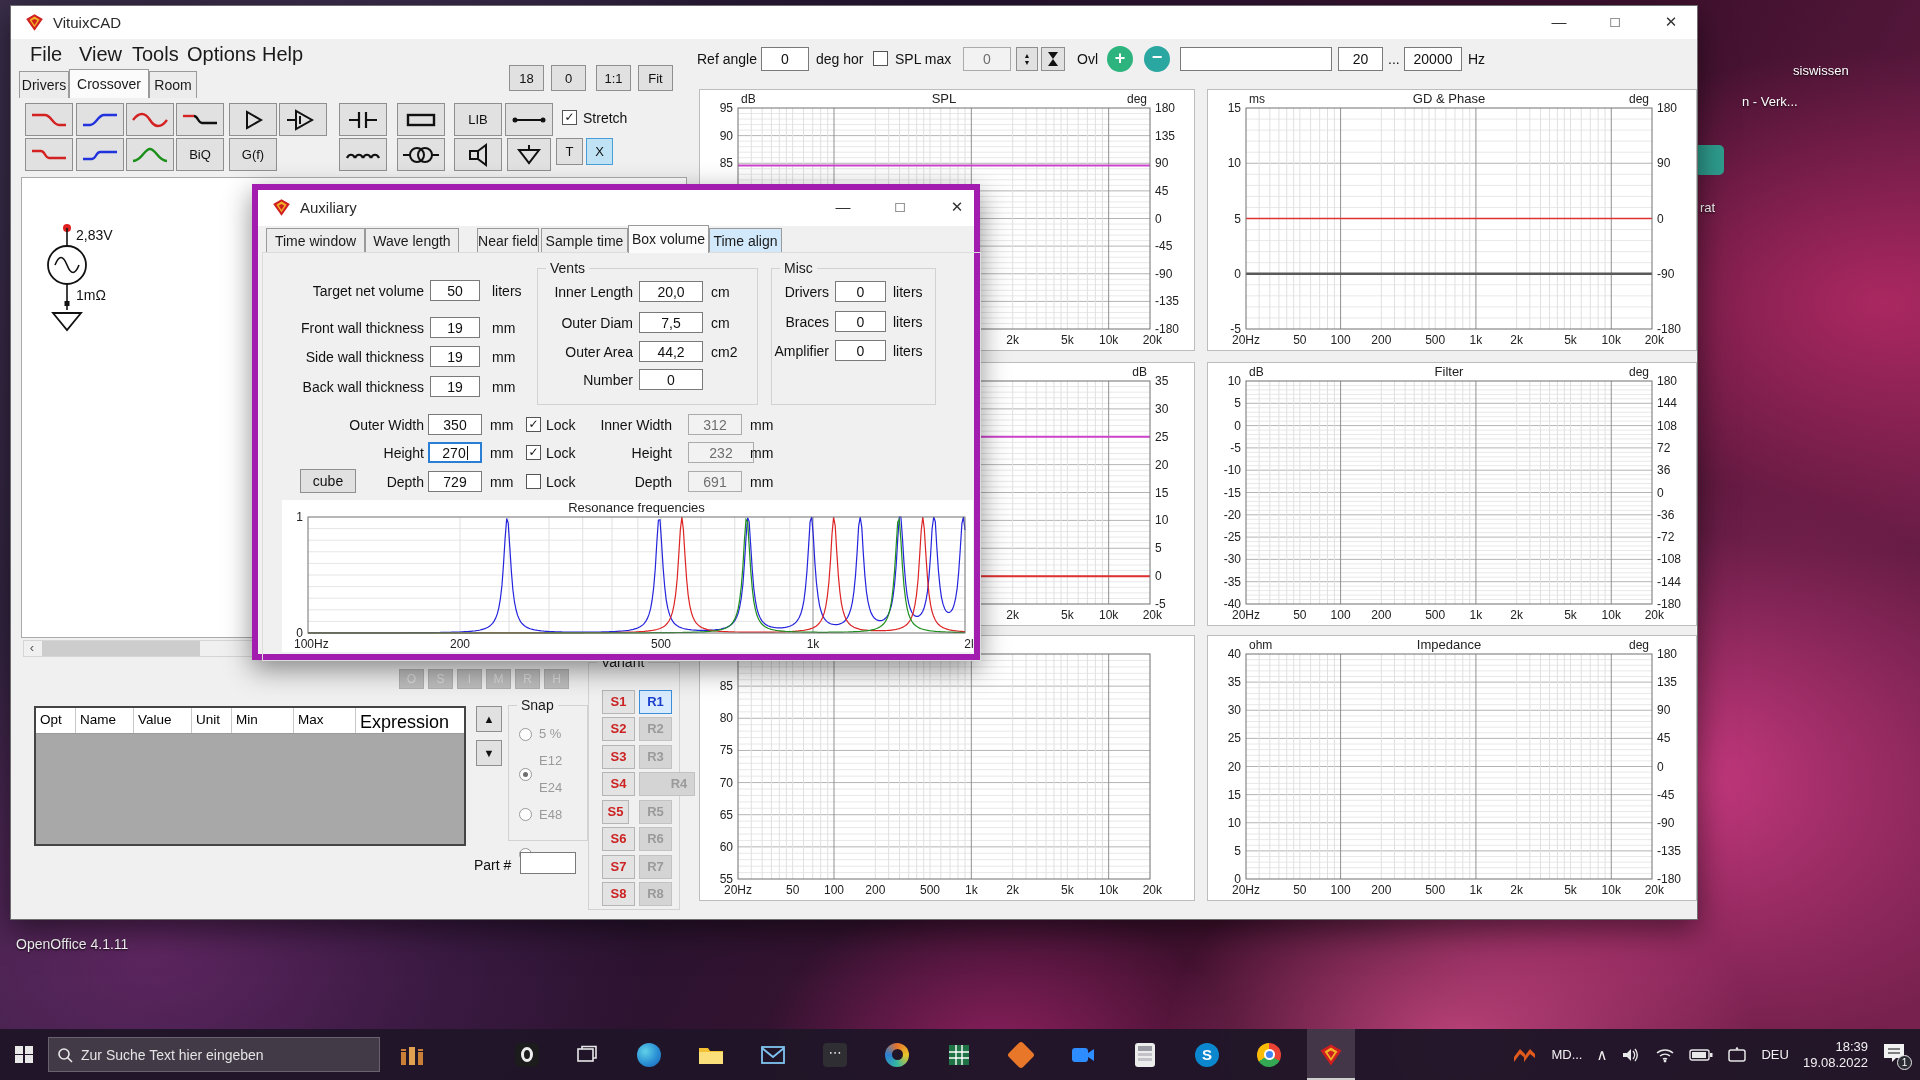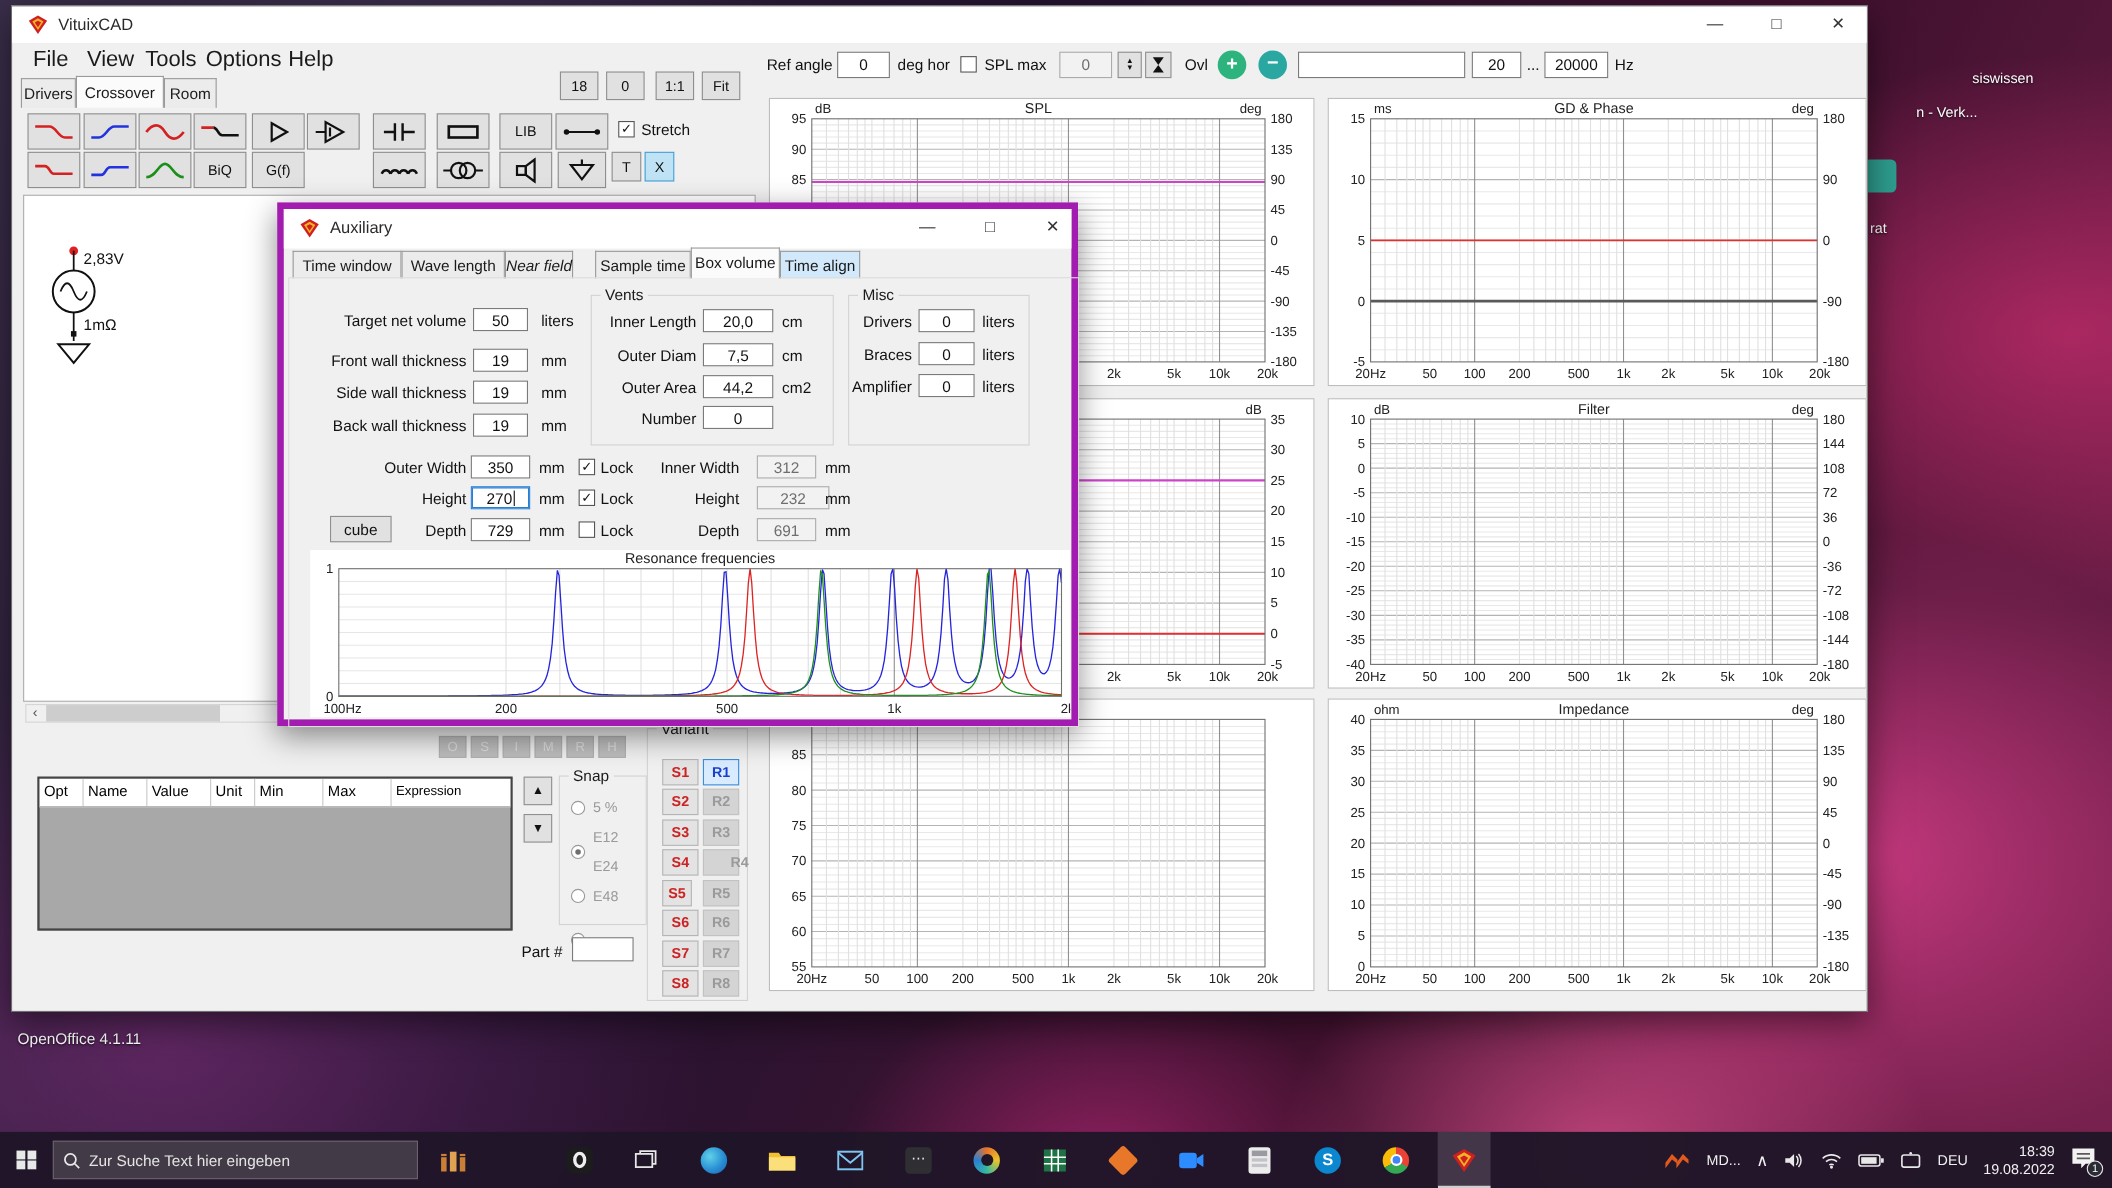--- a/index.html
+++ b/index.html
@@ -250,21 +250,21 @@
   </div>
 
   <div class="abs" style="left:23px;top:700px;width:432px;height:140px;border:2px solid #444;background:#a8a8a8;">
     <div style="display:flex;height:26px;background:#fff;border-bottom:1px solid #9a9a9a;">
       <div style="width:40px;border-right:1px solid #c8c8c8;font-size:13.5px;padding:4px 0 0 4px;">Opt</div>
       <div style="width:58px;border-right:1px solid #c8c8c8;font-size:13.5px;padding:4px 0 0 4px;">Name</div>
       <div style="width:58px;border-right:1px solid #c8c8c8;font-size:13.5px;padding:4px 0 0 4px;">Value</div>
       <div style="width:40px;border-right:1px solid #c8c8c8;font-size:13.5px;padding:4px 0 0 4px;">Unit</div>
       <div style="width:62px;border-right:1px solid #c8c8c8;font-size:13.5px;padding:4px 0 0 4px;">Min</div>
       <div style="width:62px;border-right:1px solid #c8c8c8;font-size:13.5px;padding:4px 0 0 4px;">Max</div>
-      <div style="flex:1;font-size:12px;padding:4px 0 0 4px;">Expression</div>
+      <div style="flex:1;font-size:18px;padding:4px 0 0 4px;">Expression</div>
     </div>
   </div>
   <div class="abs tbtn" style="left:465px;top:700px;width:26px;height:26px;font-size:11px;">▲</div>
   <div class="abs tbtn" style="left:465px;top:734px;width:26px;height:26px;font-size:11px;">▼</div>
 
   <div class="abs modebtn" style="left:388px;top:663px;width:25px;height:20px;">O</div>
   <div class="abs modebtn" style="left:417px;top:663px;width:25px;height:20px;">S</div>
   <div class="abs modebtn" style="left:446px;top:663px;width:25px;height:20px;">I</div>
   <div class="abs modebtn" style="left:475px;top:663px;width:25px;height:20px;">M</div>
   <div class="abs modebtn" style="left:504px;top:663px;width:25px;height:20px;">R</div>
@@ -284,21 +284,21 @@
 
   <div class="abs groupbox" style="left:577px;top:656px;width:92px;height:248px;">
     <div class="gb-label">Variant</div>
     <div class="abs vbtn s" style="left:13px;top:27px;width:33px;height:24px;">S1</div>
     <div class="abs vbtn rsel" style="left:50px;top:27px;width:33px;height:24px;">R1</div>
     <div class="abs vbtn s" style="left:13px;top:54px;width:33px;height:24px;">S2</div>
     <div class="abs vbtn rdis" style="left:50px;top:54px;width:33px;height:24px;">R2</div>
     <div class="abs vbtn s" style="left:13px;top:82px;width:33px;height:24px;">S3</div>
     <div class="abs vbtn rdis" style="left:50px;top:82px;width:33px;height:24px;">R3</div>
     <div class="abs vbtn s" style="left:13px;top:109px;width:33px;height:24px;">S4</div>
-    <div class="abs vbtn rdis" style="left:50px;top:109px;width:33px;height:24px;padding-left:24px;">R4</div>
+    <div class="abs vbtn rdis" style="left:50px;top:109px;width:56px;height:24px;padding-left:24px;">R4</div>
     <div class="abs vbtn s" style="left:13px;top:137px;width:27px;height:24px;text-align:center;">S5</div>
     <div class="abs vbtn rdis" style="left:50px;top:137px;width:33px;height:24px;">R5</div>
     <div class="abs vbtn s" style="left:13px;top:164px;width:33px;height:24px;">S6</div>
     <div class="abs vbtn rdis" style="left:50px;top:164px;width:33px;height:24px;">R6</div>
     <div class="abs vbtn s" style="left:13px;top:192px;width:33px;height:24px;">S7</div>
     <div class="abs vbtn rdis" style="left:50px;top:192px;width:33px;height:24px;">R7</div>
     <div class="abs vbtn s" style="left:13px;top:219px;width:33px;height:24px;">S8</div>
     <div class="abs vbtn rdis" style="left:50px;top:219px;width:33px;height:24px;">R8</div>
   </div>
 
@@ -933,21 +933,21 @@
         </svg>
     </div>
     <div class="abs title-text" style="left:42px;top:1px;">Auxiliary</div>
     <div class="abs wbtn" style="left:562px;top:1px;width:46px;height:32px;">—</div>
     <div class="abs wbtn" style="left:619px;top:1px;width:46px;height:32px;">□</div>
     <div class="abs wbtn" style="left:676px;top:1px;width:46px;height:32px;">✕</div>
   </div>
 
   <div class="abs dtab" style="left:8px;top:38px;width:99px;">Time window</div>
   <div class="abs dtab" style="left:107px;top:38px;width:94px;">Wave length</div>
-  <div class="abs dtab" style="left:201px;top:38px;width:62px;font-style:italic;">Near field</div>
+  <div class="abs dtab" style="left:219px;top:38px;width:62px;">Near field</div>
   <div class="abs dtab" style="left:283px;top:38px;width:87px;">Sample time</div>
   <div class="abs dtab" style="left:370px;top:35px;width:81px;background:#fbfbfb;line-height:27px;z-index:2;">Box volume</div>
   <div class="abs dtab" style="left:451px;top:38px;width:73px;background:#d2e9fb;">Time align</div>
   <div class="abs" style="left:4px;top:62px;width:719px;height:409px;border:1px solid #dcdcdc;"></div>
 
   <div class="abs lbl r" style="left:20px;top:93px;width:146px;">Target net volume</div>
   <div class="abs field" style="left:172px;top:90px;width:50px;height:21px;">50</div>
   <div class="abs lbl" style="left:234px;top:93px;">liters</div>
 
   <div class="abs lbl r" style="left:20px;top:130px;width:146px;">Front wall thickness</div>

